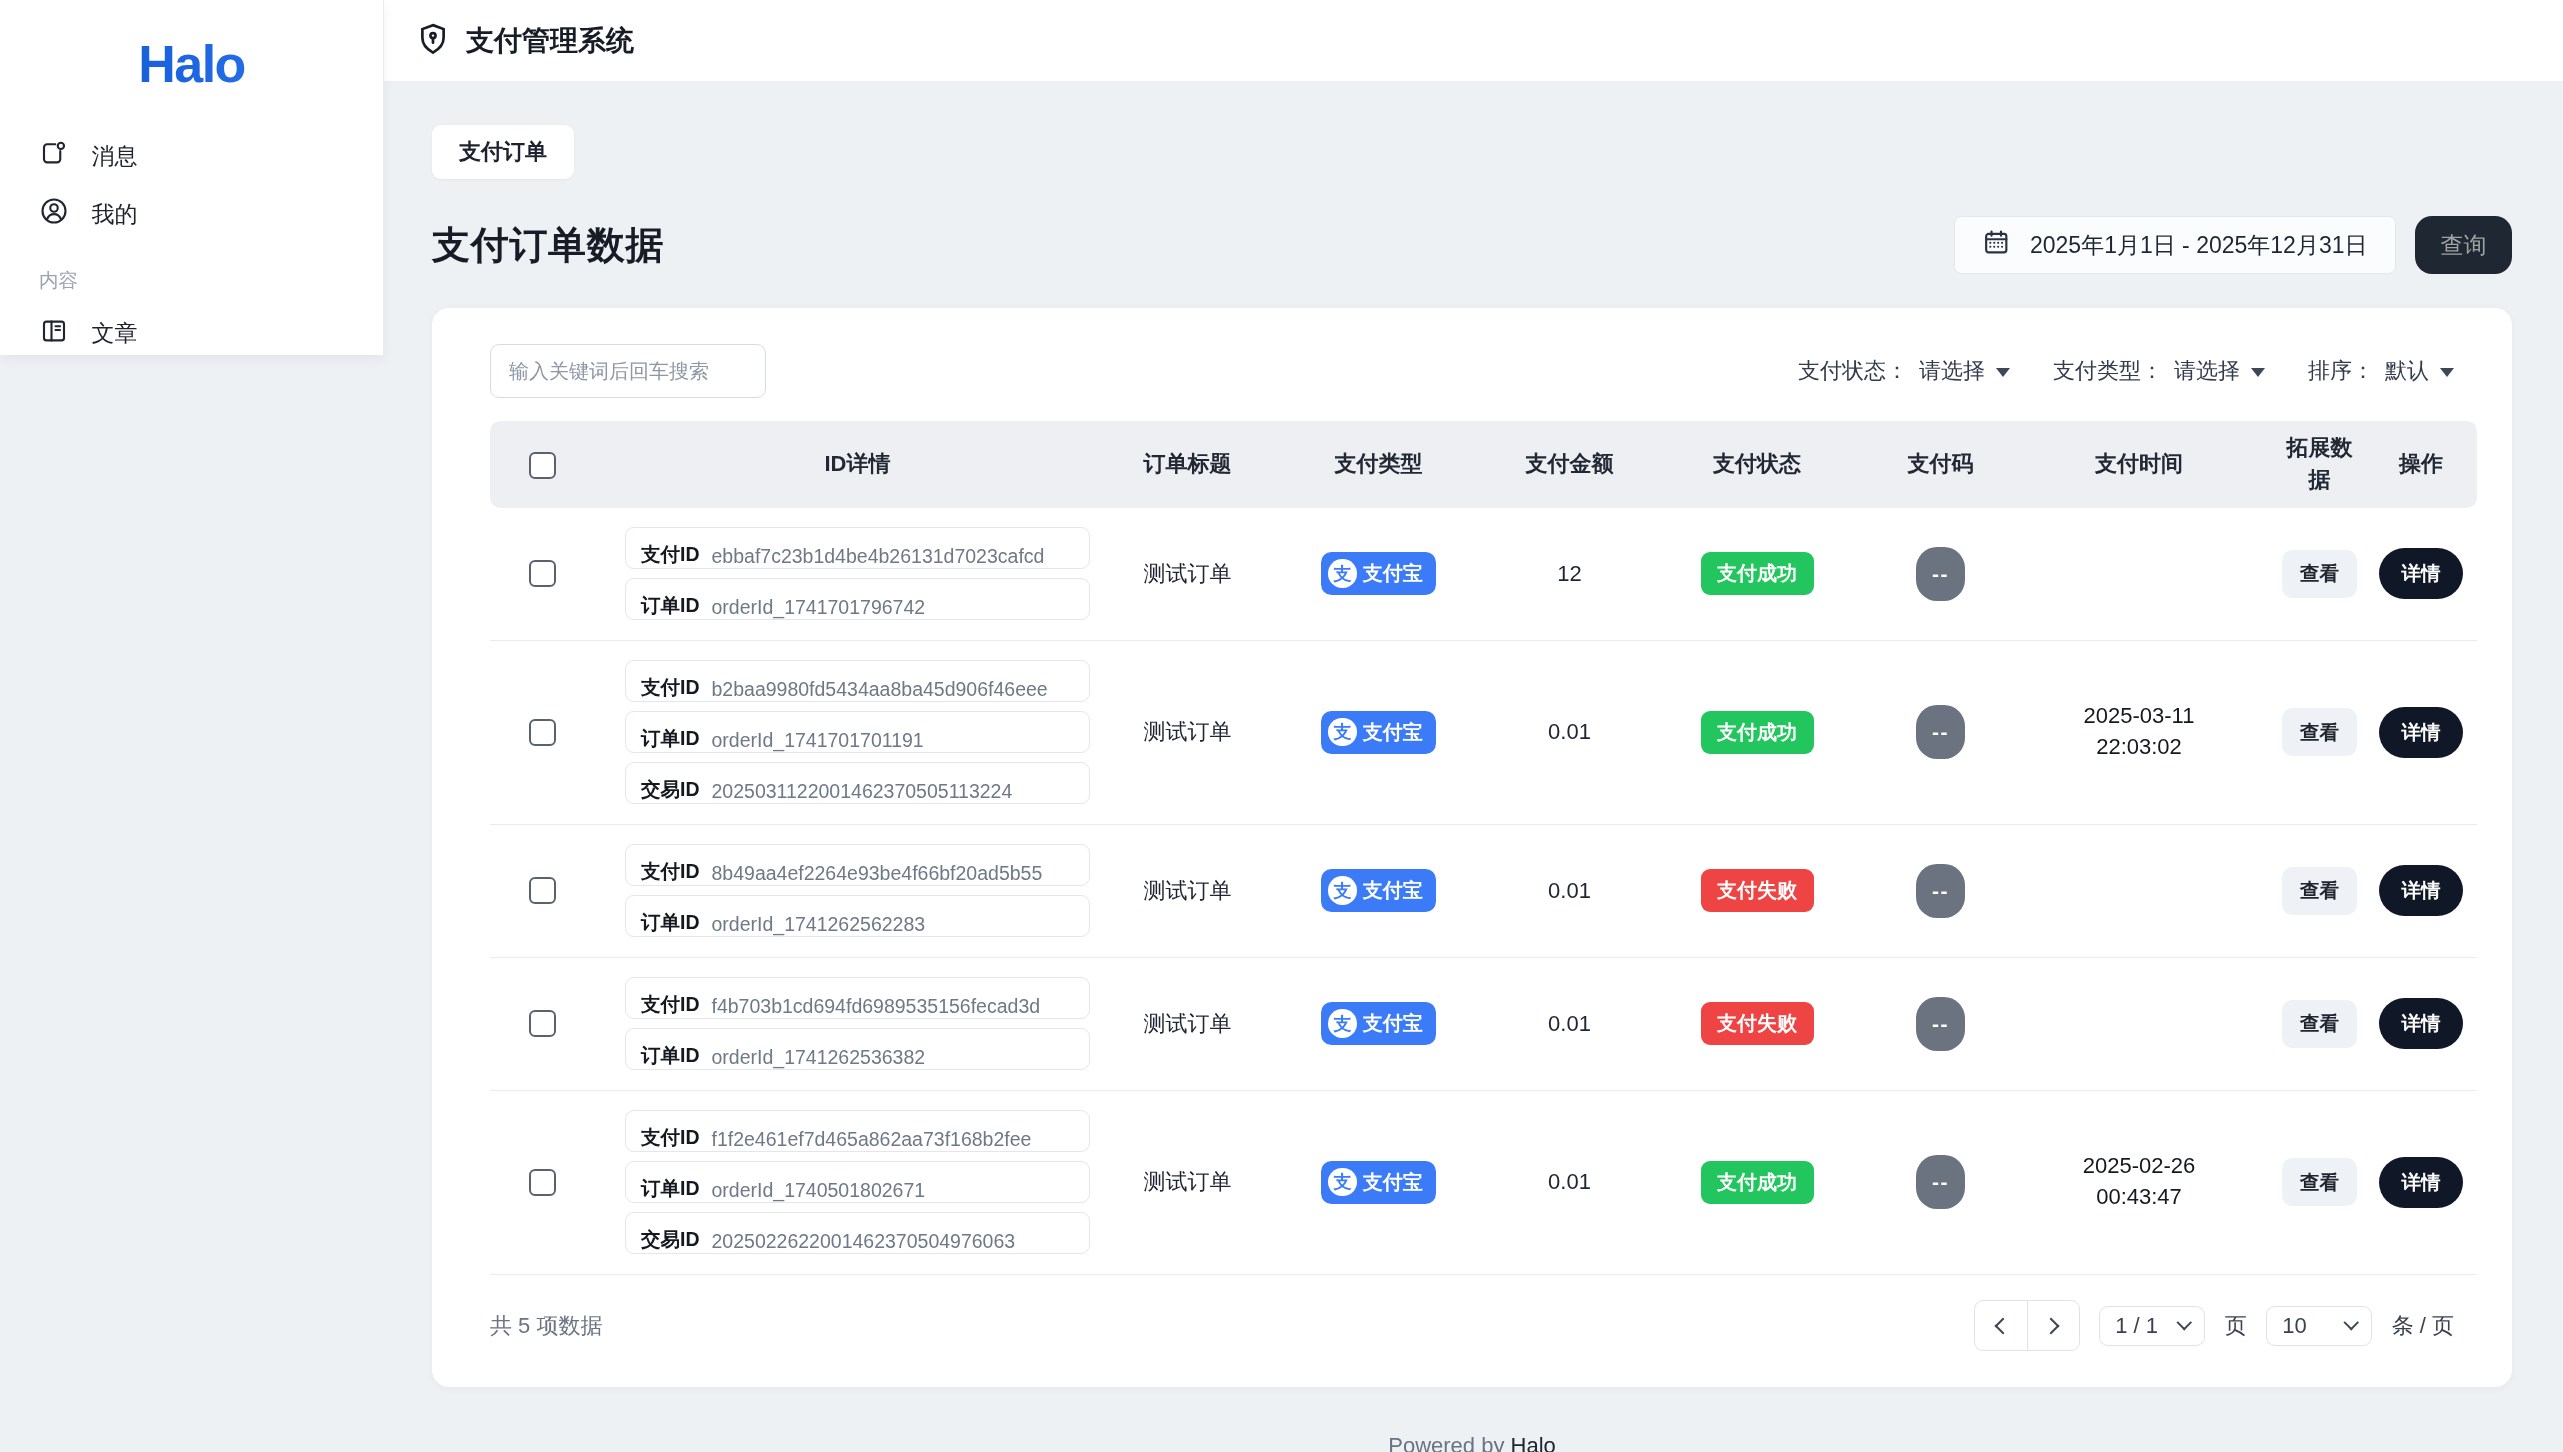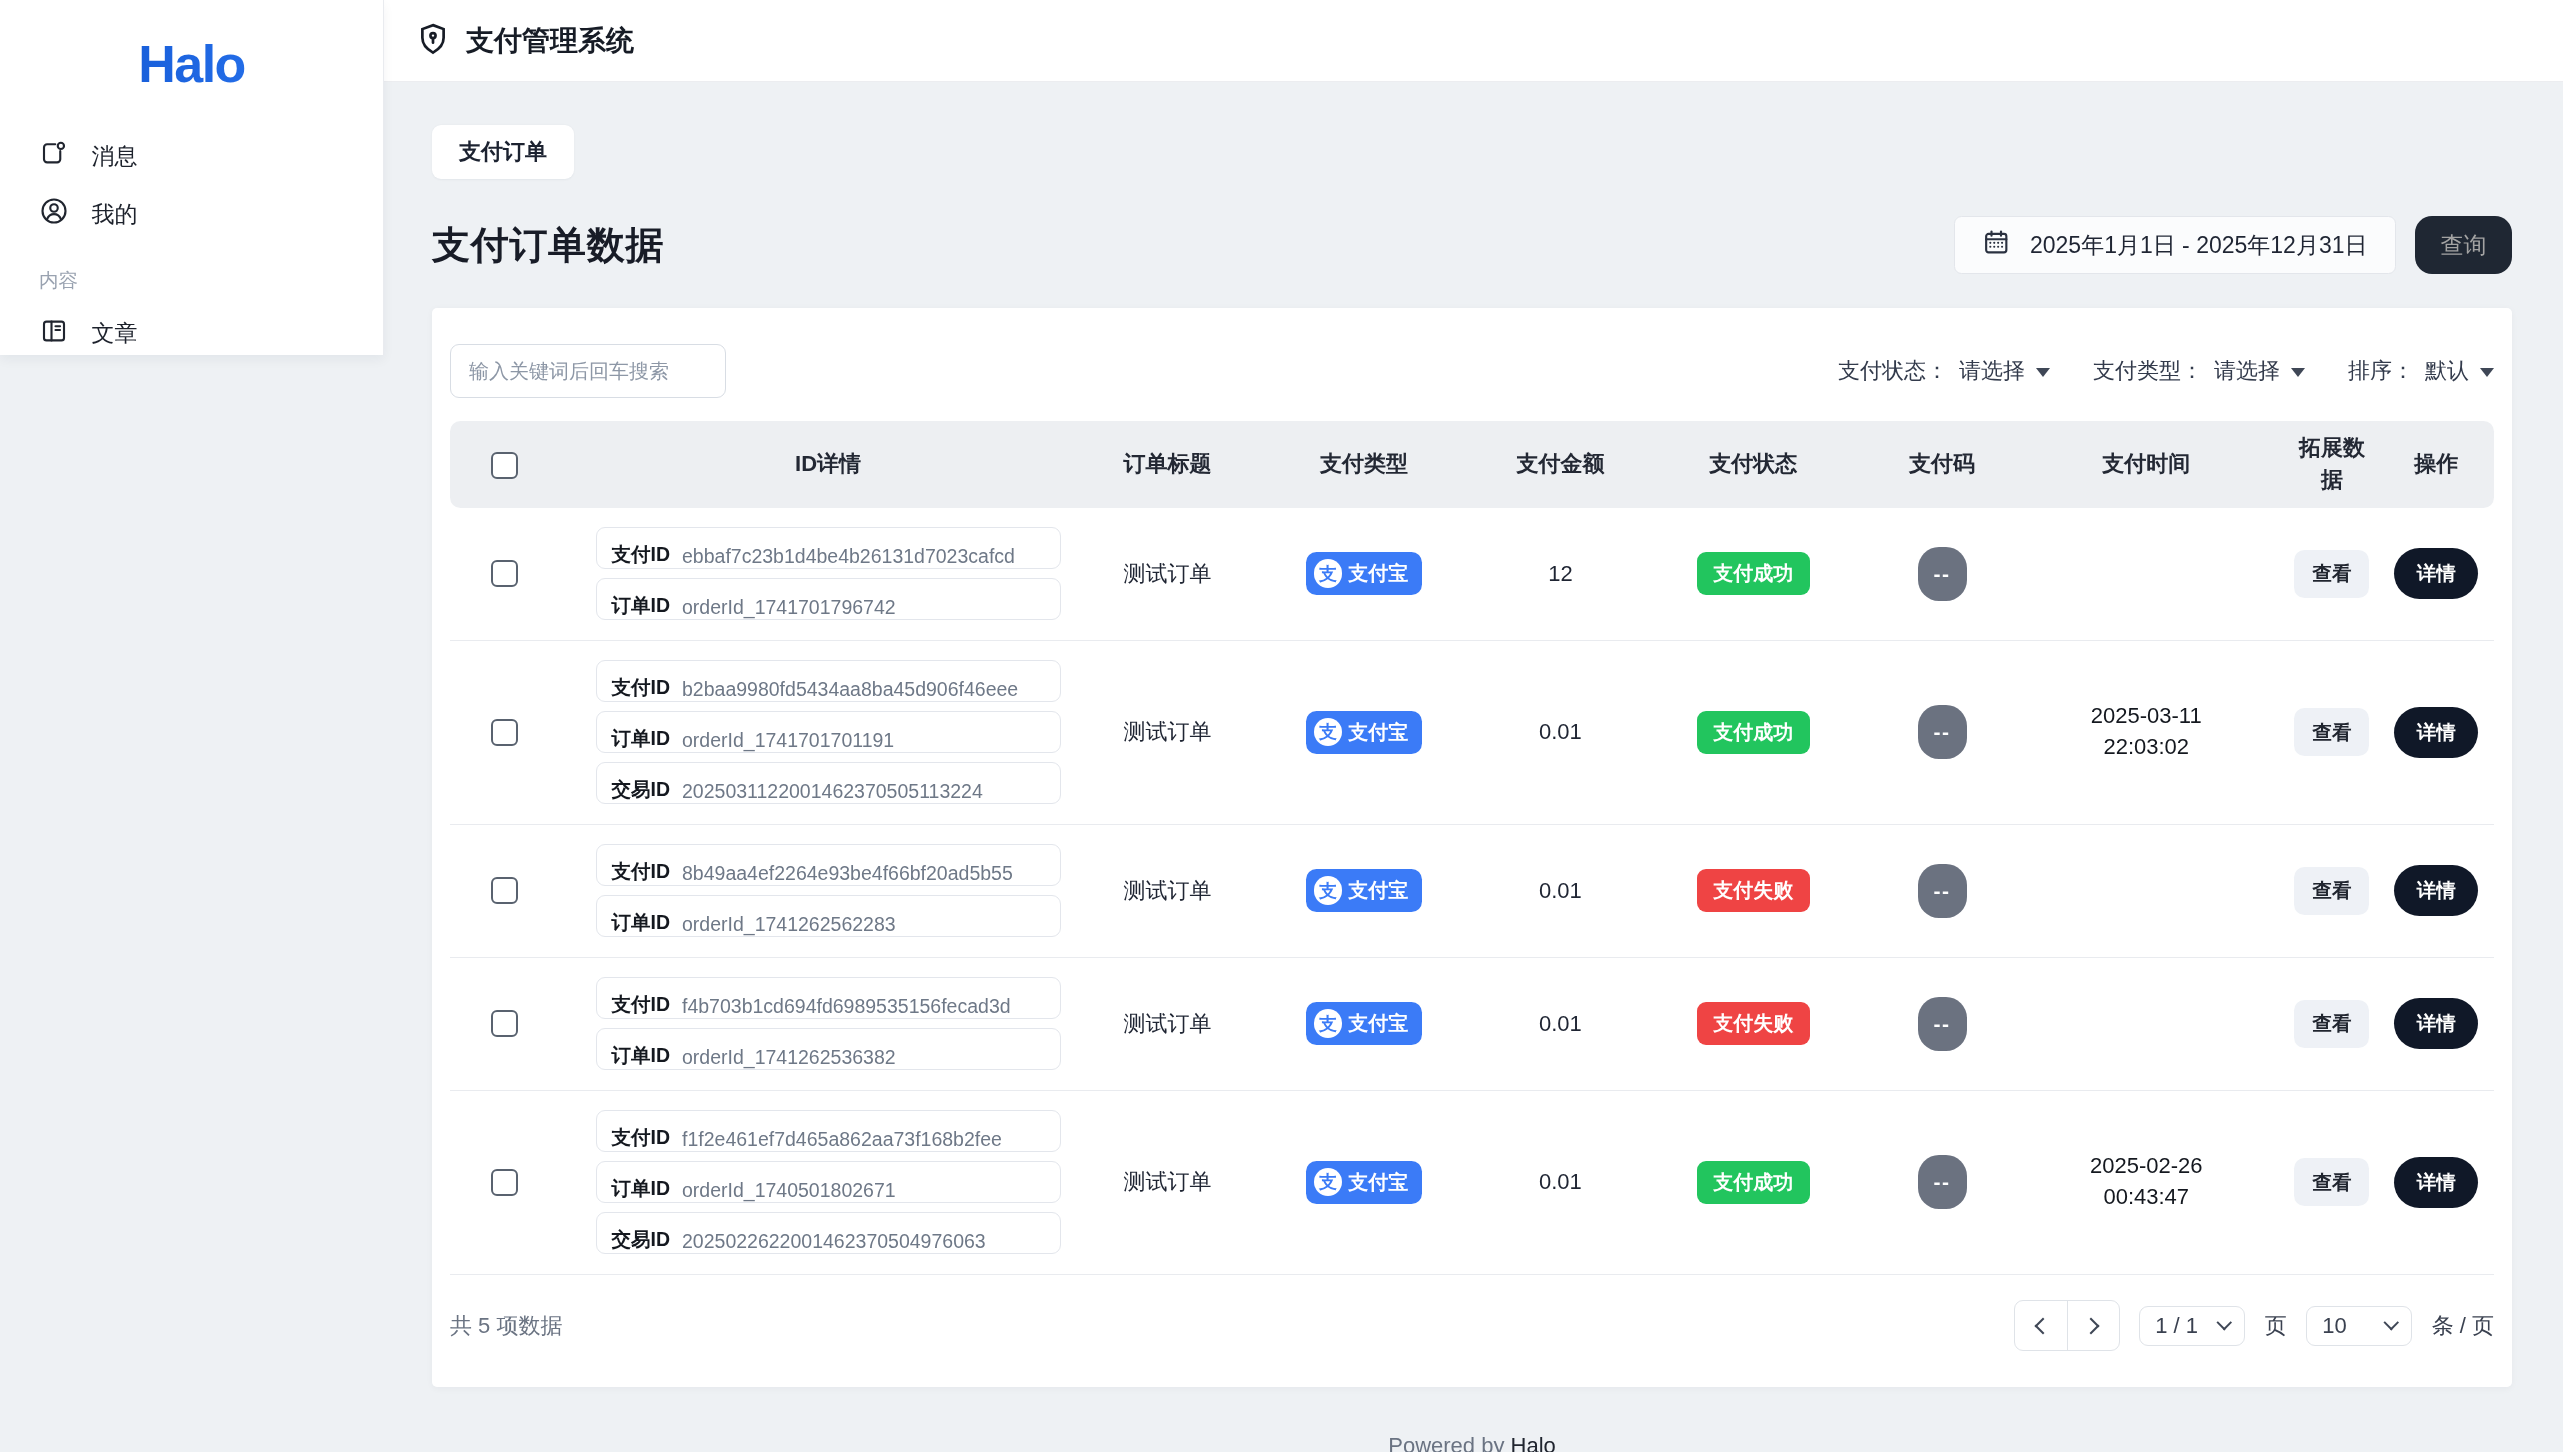--- a/index.html
+++ b/index.html
@@ -40,22 +40,22 @@
   .title-actions { display:flex; align-items:center; gap:19.5px; }
   .date-range { display:flex; align-items:center; gap:19.5px; height:58px;
     background:#fbfcfd; border:1.5px solid #e3e6eb; border-radius:7.5px;
     padding:0 27px; font-size:23px; color:#1f2533; cursor:pointer; }
   .date-range svg { width:28.5px; height:28.5px; }
   .query-btn { height:58px; padding:0 25.5px; background:#1f2733; color:#a3a3a3;
     border:none; border-radius:17px; font-size:23px; cursor:pointer;
     font-family:inherit; }
 
   
-  .card { margin-top:34px; background:#ffffff; border-radius:5px;
-    box-shadow:0 1.5px 7.5px rgba(20,30,50,.04); padding:36px 18px 36px; }
+  .card { margin-top:34px; background:#ffffff; border-radius:17px;
+    box-shadow:0 1.5px 7.5px rgba(20,30,50,.04); padding:36px 58px 36px; }
   .toolbar { display:flex; align-items:center; justify-content:space-between; }
   .search-input { width:276px; height:54px; border:1.5px solid #d8dde4; border-radius:9px;
     padding:0 18px; font-size:20px; color:#1f2533; outline:none; font-family:inherit; background:#fff; }
   .search-input::placeholder { color:#8d97a6; }
   .filters { display:flex; align-items:center; gap:43px; }
   .filter { display:flex; align-items:center; gap:11px; font-size:22px; color:#333b4c; cursor:pointer; }
   .filter .caret { width:0; height:0; border-left:7.5px solid transparent;
     border-right:7.5px solid transparent; border-top:9.7px solid #3f4756; margin-top:3px; }
 
   

